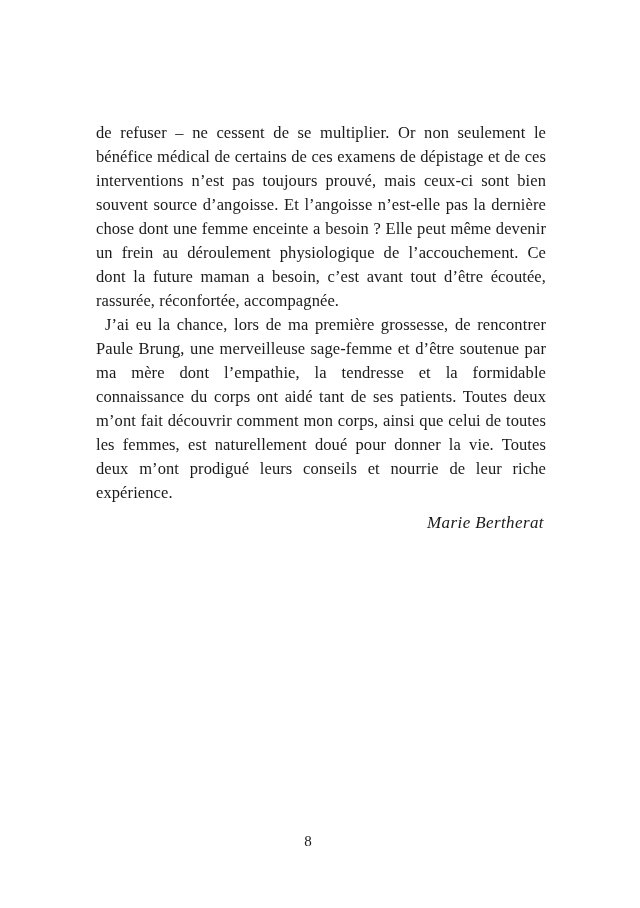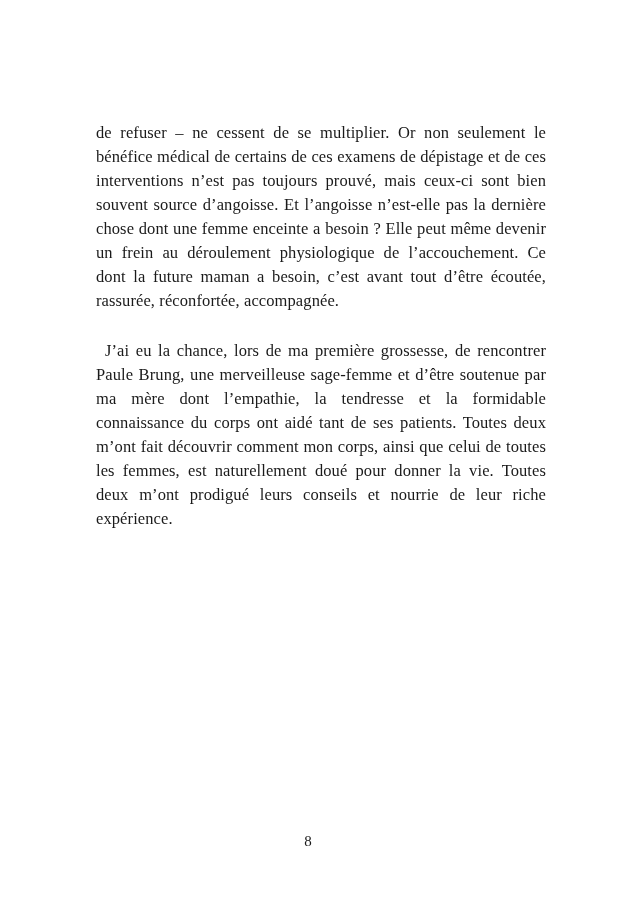--- a/index.html
+++ b/index.html
@@ -25,21 +25,20 @@
   .text-block p {
     margin: 0;
     font-size: 16.5px;
     line-height: 24px;
     text-align: justify;
     text-justify: inter-word;
     letter-spacing: 0.1px;
   }
   .text-block p.indent {
     text-indent: 9px;
-    margin-top: 26px;
   }
   .signature {
     margin-top: 6px;
     text-align: right;
     font-style: italic;
     font-size: 17px;
     line-height: 24px;
     letter-spacing: 0.4px;
     padding-right: 2px;
   }
@@ -53,15 +52,16 @@
     color: #1a1a1a;
   }
 </style>
 </head>
 <body>
 
 <div class="page">
   <div class="text-block">
     <p>de refuser – ne cessent de se multiplier. Or non seulement le bénéfice médical de certains de ces examens de dépistage et de ces interventions n’est pas toujours prouvé, mais ceux-ci sont bien souvent source d’angoisse. Et l’angoisse n’est-elle pas la dernière chose dont une femme enceinte a besoin ? Elle peut même devenir un frein au déroulement physiologique de l’accouchement. Ce dont la future maman a besoin, c’est avant tout d’être écoutée, rassurée, réconfortée, accompagnée.</p>
     <p class="indent">J’ai eu la chance, lors de ma première grossesse, de rencontrer Paule Brung, une merveilleuse sage-femme et d’être soutenue par ma mère dont l’empathie, la tendresse et la formidable connaissance du corps ont aidé tant de ses patients. Toutes deux m’ont fait découvrir comment mon corps, ainsi que celui de toutes les femmes, est naturellement doué pour donner la vie. Toutes deux m’ont prodigué leurs conseils et nourrie de leur riche expérience.</p>
+    <div class="signature">Marie Bertherat</div>
   </div>
   <div class="page-number">8</div>
 </div>
 
 </body></html>

